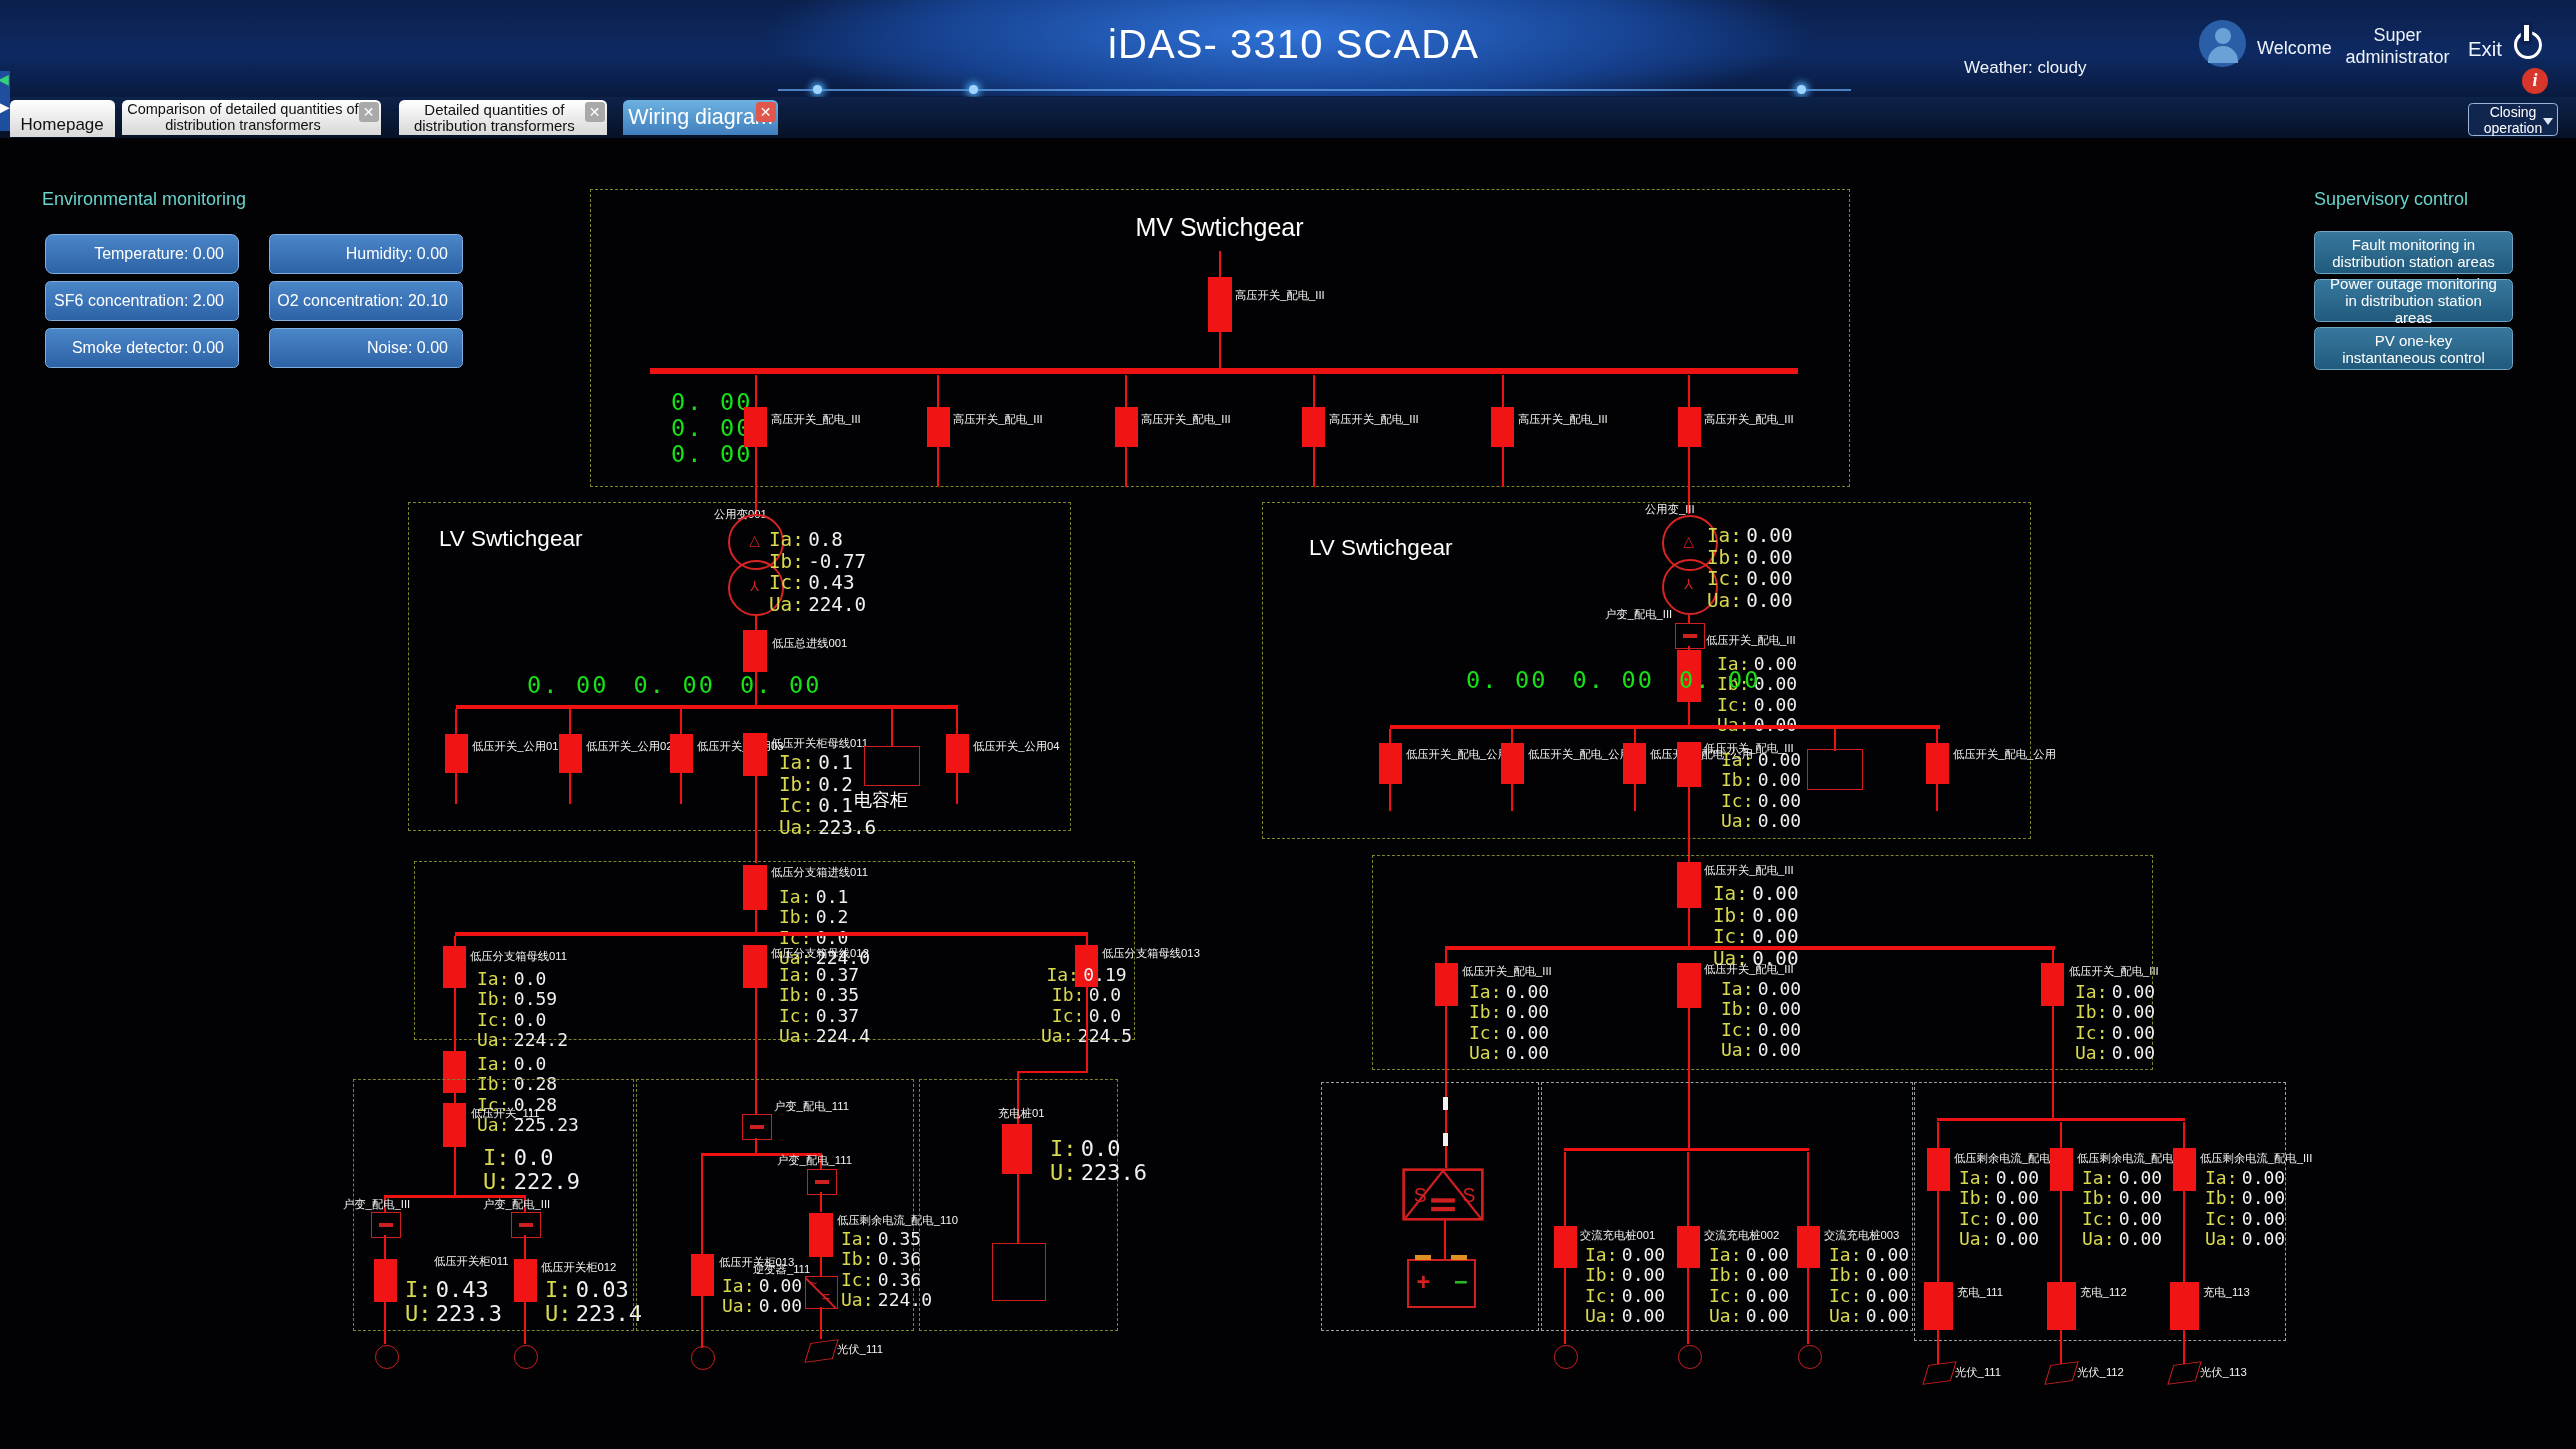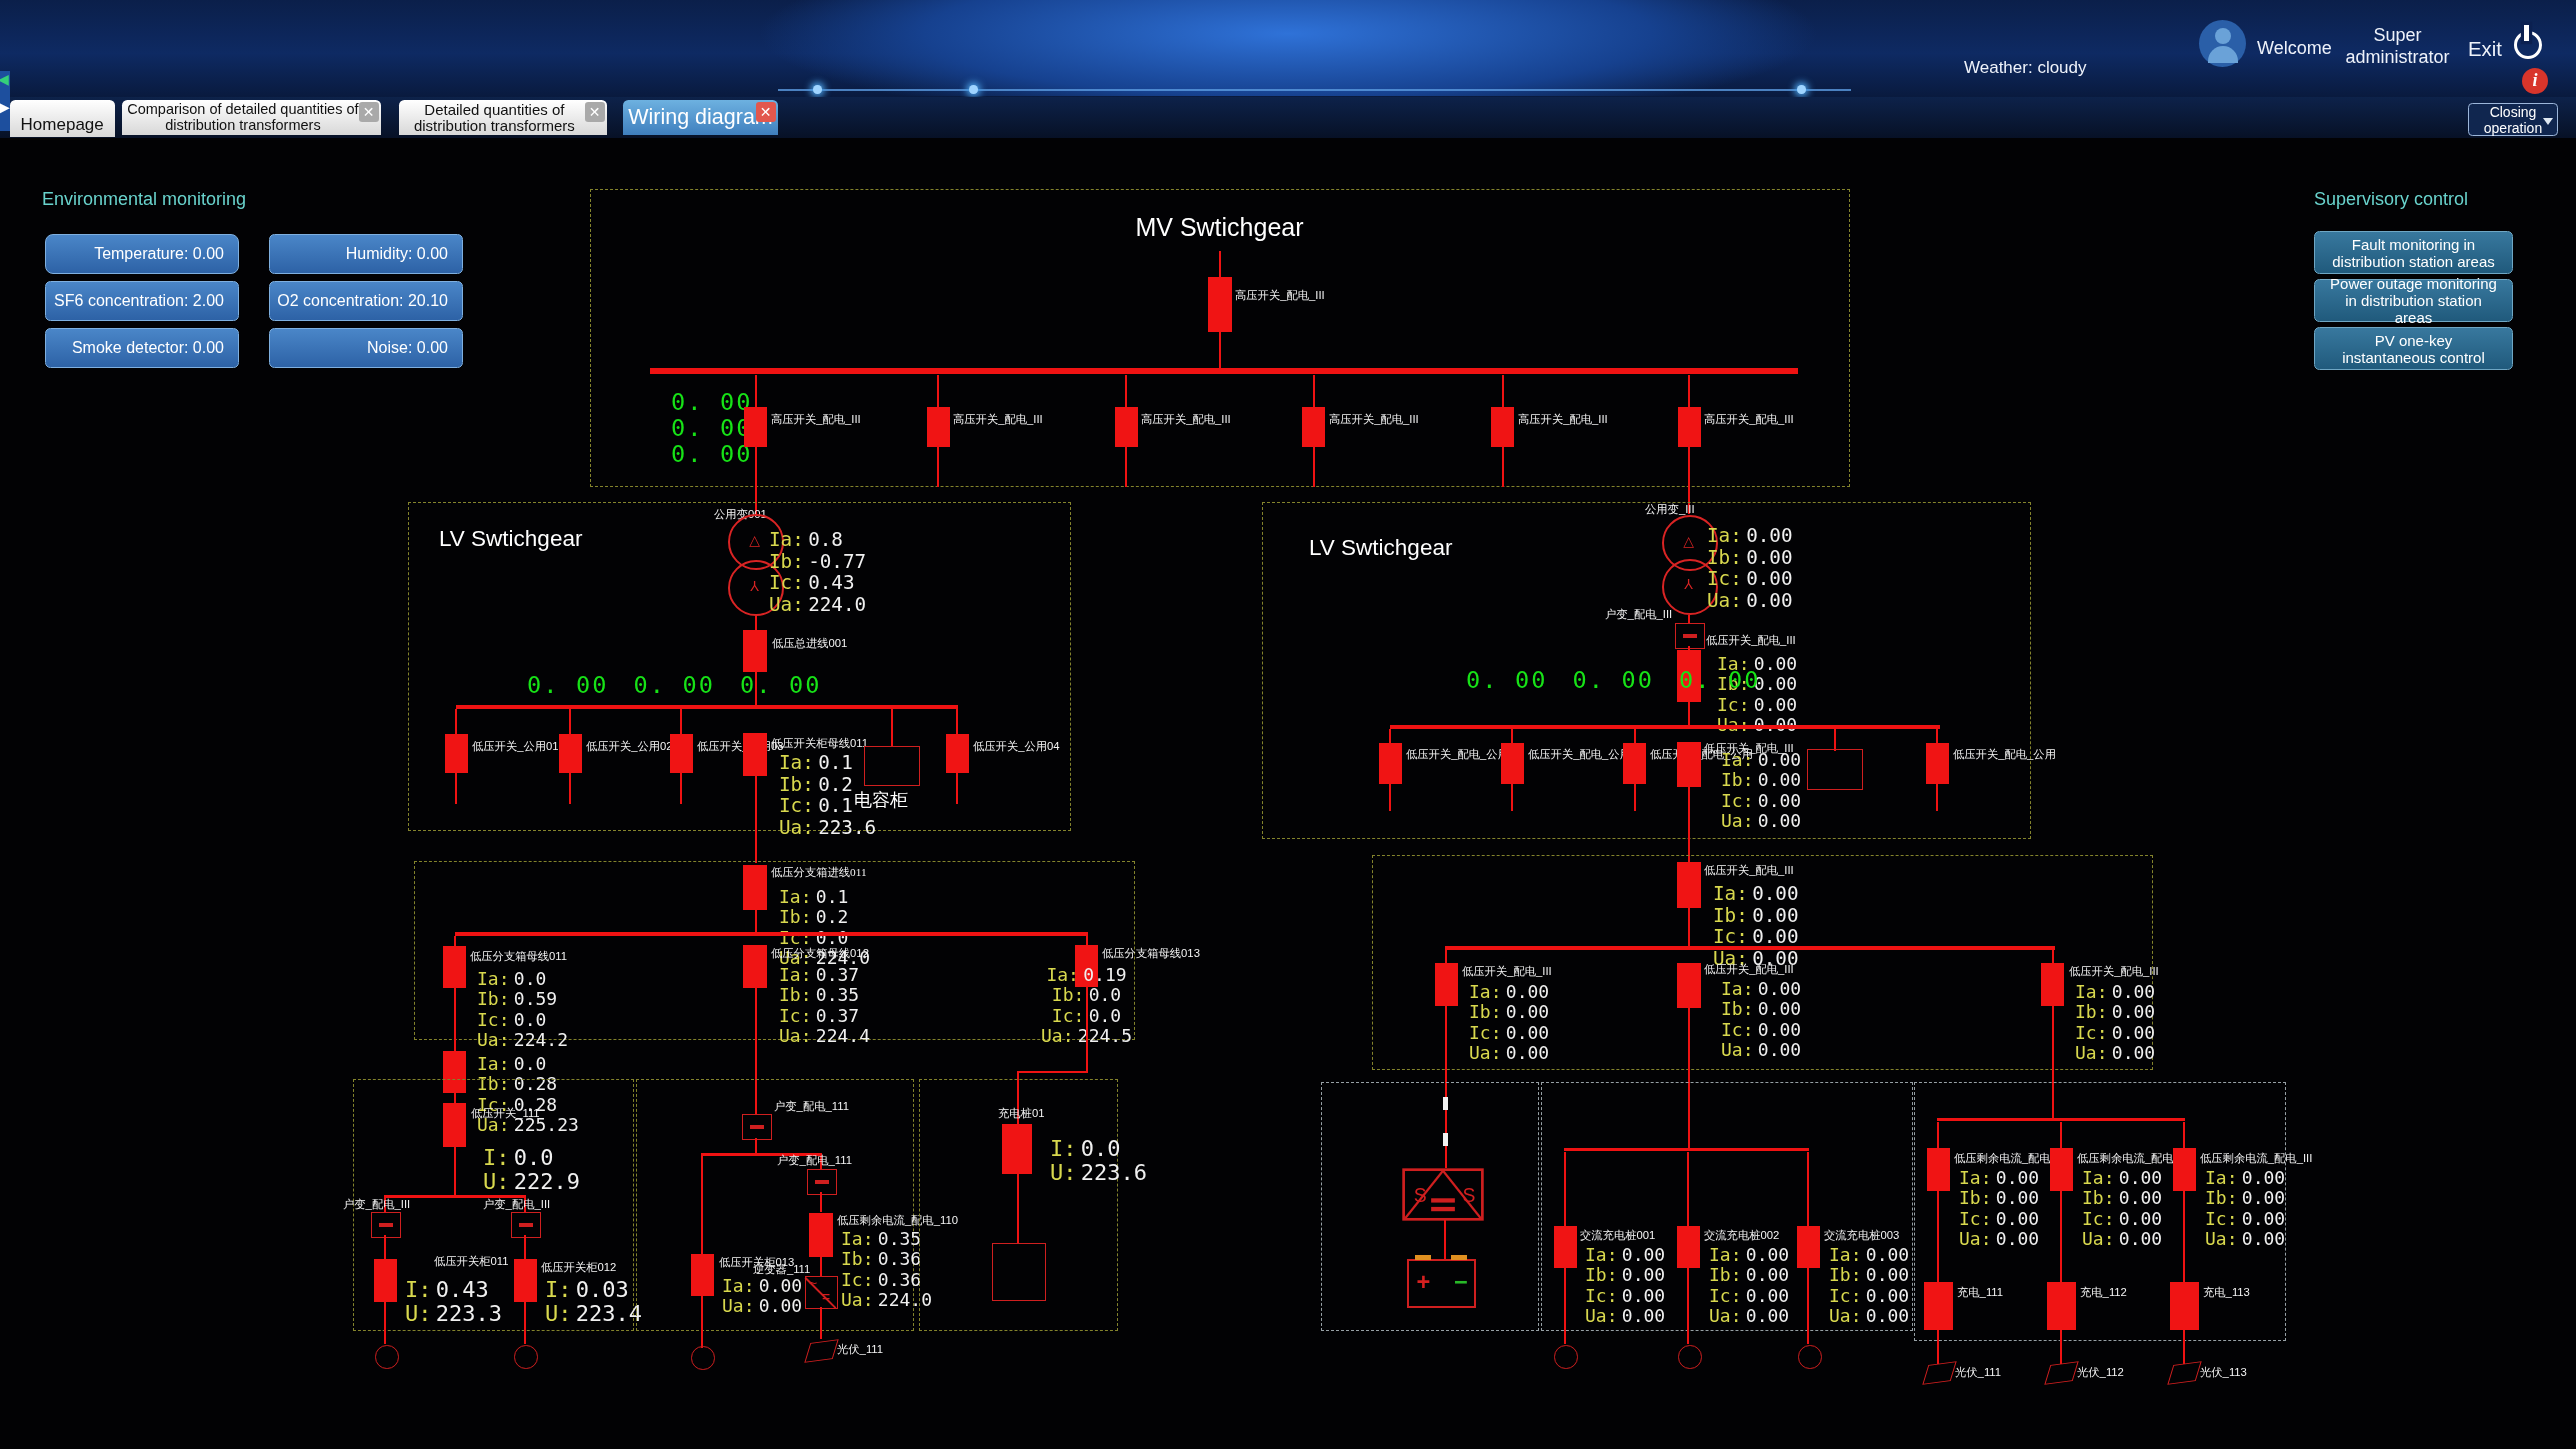--- a/index.html
+++ b/index.html
@@ -65,20 +65,21 @@
 <body>
 
 <div id="screen">
 
   <div id="hdr">
     <div id="hdrGlow"></div>
     <div id="hdrLine"></div>
     <div class="hdot" style="left:813px;"></div>
     <div class="hdot" style="left:969px;"></div>
     <div class="hdot" style="left:1797px;"></div>
+    <div id="pageTitle">iDAS- 3310 SCADA</div>
     <div class="htxt" style="left:1964px;top:58px;font-size:17px;">Weather: cloudy</div>
     <div style="position:absolute;left:2199px;top:20.4px;width:47px;height:47px;border-radius:50%;background:#2a5fa8;">
       <div style="position:absolute;left:15.6px;top:7.5px;width:16px;height:16px;border-radius:50%;background:#6aa2d8;"></div>
       <div style="position:absolute;left:8.6px;top:26px;width:30px;height:17px;border-radius:15px 15px 0 0;background:#6aa2d8;"></div>
     </div>
     <div class="htxt" style="left:2257px;top:38px;font-size:18px;">Welcome</div>
     <div class="htxt" style="left:2344px;top:23.6px;width:107px;text-align:center;font-size:18px;line-height:22.5px;">
       <div>Super</div>
       <div>administrator</div>
     </div>
@@ -279,21 +280,21 @@
   <div class="vline" style="left:1688px;top:787px;height:76px;"></div>
   <div class="vline" style="left:1834px;top:729px;height:21.5px;"></div>
   <div class="obox" style="left:1807px;top:749px;width:54px;height:39px;"></div>
   <div class="vline" style="left:1936px;top:729px;height:15px;"></div>
     <div class="brk" style="left:1926px;top:743px;height:41px;"></div>
     <div class="lbl" style="left:1953px;top:749px;">低压开关_配电_公用</div>
     <div class="vline" style="left:1936px;top:784px;height:27px;"></div>
 
   <div class="dbox" style="left:414px;top:861px;width:719px;height:177px;"></div>
   <div class="brk" style="left:743px;top:865px;height:45px;width:23.6px;"></div>
-  <div class="lbl" style="left:771px;top:867px;font-family:Liberation Serif, serif;">低压分支箱进线011</div>
+  <div class="lbl" style="left:771px;top:867px;">低压分支箱进线011</div>
   <div class="rd" style="left:779px;top:887px;">
       <div class="rline"><span class="rk">Ia:</span><span class="rv">0.1</span></div>
       <div class="rline"><span class="rk">Ib:</span><span class="rv">0.2</span></div>
       <div class="rline"><span class="rk">Ic:</span><span class="rv">0.0</span></div>
       <div class="rline"><span class="rk">Ua:</span><span class="rv">224.0</span></div>
     </div>
   <div class="vline" style="left:755px;top:910px;height:22.5px;"></div>
   <div class="bus" style="left:455px;top:932px;width:633px;height:4.3px;"></div>
   <div class="vline" style="left:454px;top:936px;height:10.7px;"></div>
   <div class="brk" style="left:443px;top:946px;height:42px;"></div>

